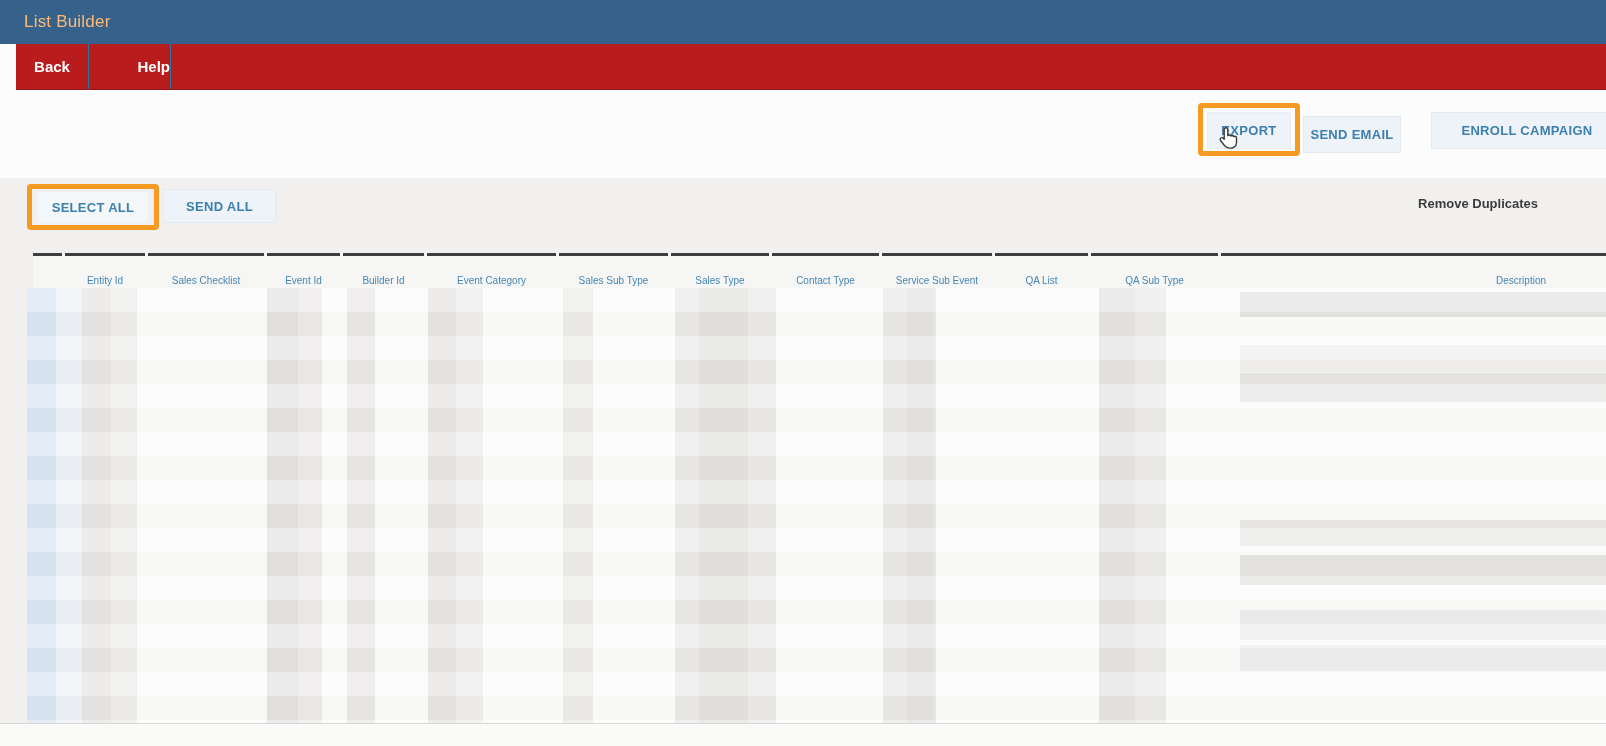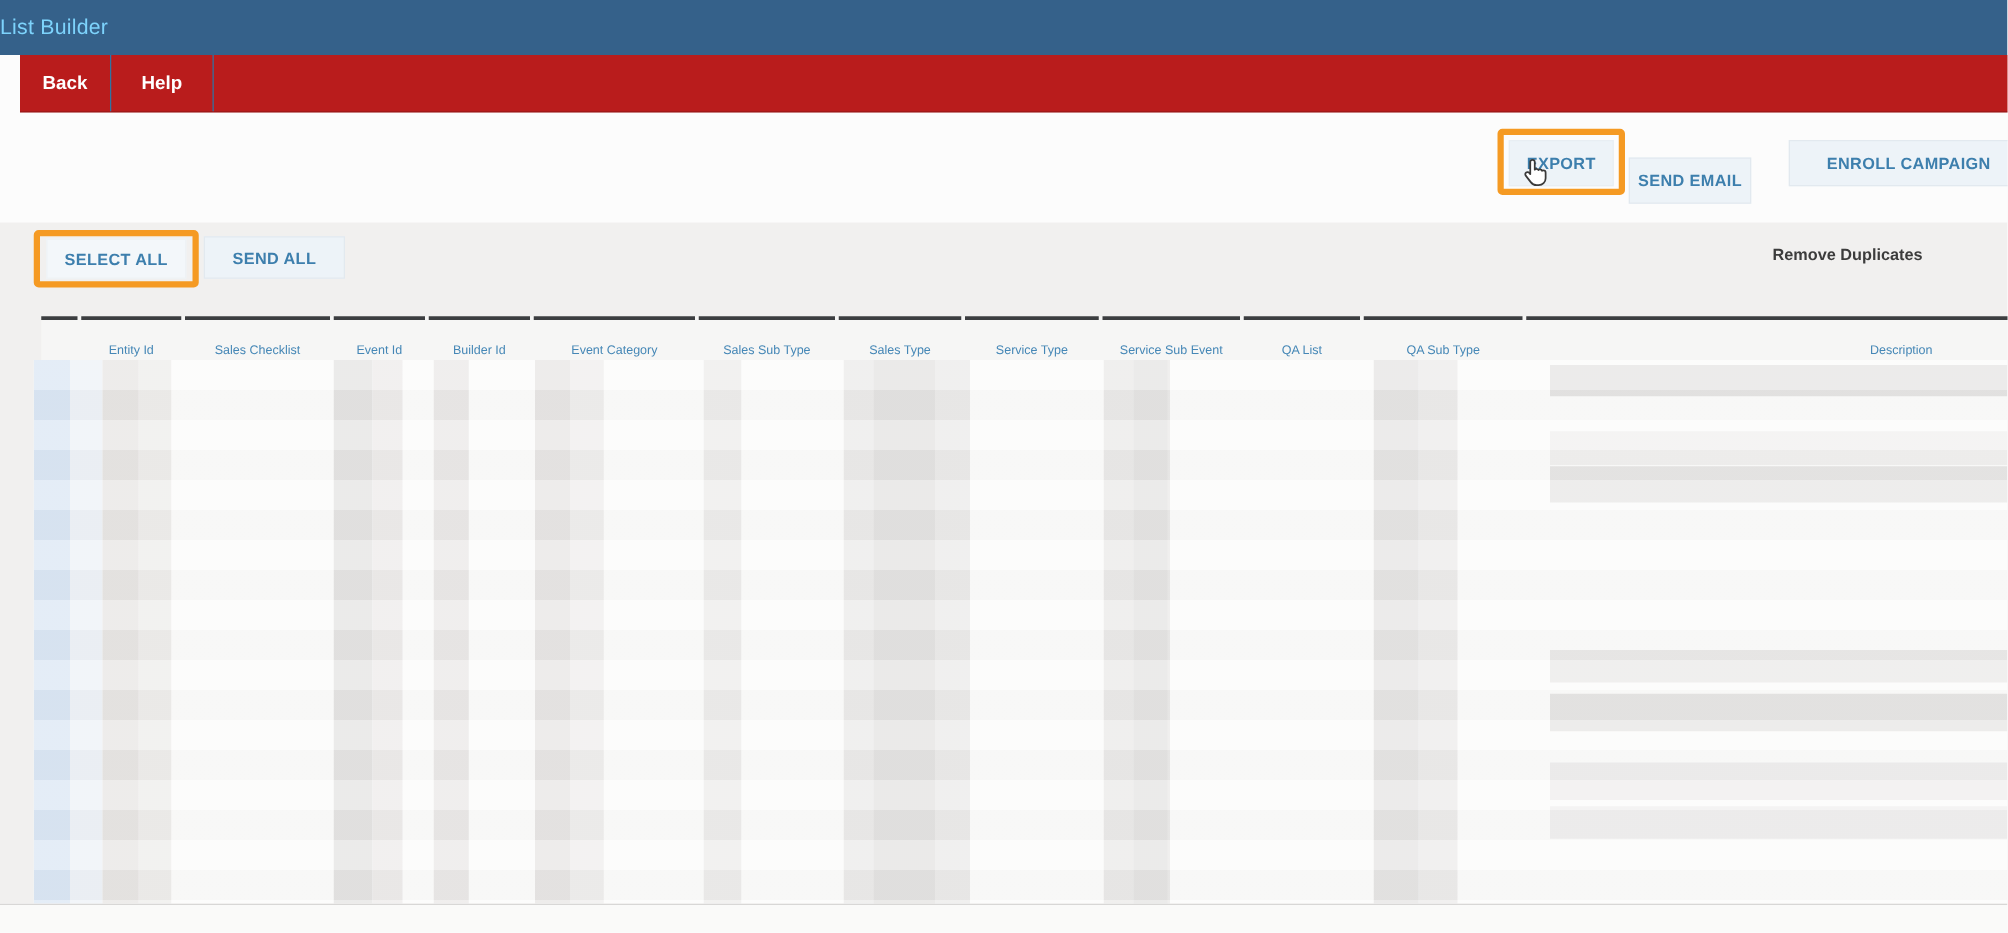--- a/index.html
+++ b/index.html
@@ -9,51 +9,52 @@
     position: relative;
     background: #fcfcfc;
   }
   .abs { position: absolute; }
 
   
   .titlebar {
     left: 0; top: 0; width: 1606px; height: 44px;
     background: #35618a;
     display: flex; align-items: center;
-    color: #7dd3fc; font-size: 17px; font-weight: 500;
+    padding-left: 24px;
+    color: #fdba74; font-size: 17px; font-weight: 500;
     letter-spacing: 0.2px;
   }
 
   
   .navbar {
     left: 16px; top: 44px; width: 1606px; height: 46px;
     background: #b91c1c;
     display: flex; align-items: stretch;
     border-bottom: 1px solid rgba(0,0,0,0.18);
   }
   .nav-item {
     width: 73px; display: flex; align-items: center; justify-content: center;
     color: #ffffff; font-size: 15px; font-weight: bold;
     border-right: 1px solid #2f73a2;
     cursor: pointer;
   }
-  .nav-item.help { width: 82px; }
+  .nav-item.help { width: 82px; justify-content: flex-end; }
 
   
   .btn {
     display: flex; align-items: center; justify-content: center;
     background: #edf3f8;
     border: 1px solid #e2e9ef;
     color: #3d7fad; font-size: 13px; font-weight: bold;
     letter-spacing: 0.3px;
     cursor: pointer;
     white-space: nowrap;
   }
   .export-btn   { left: 1207px; top: 112px; width: 84px;  height: 37px; border-color:#e8eef3; }
-  .sendmail-btn { left: 1303px; top: 126px; width: 98px; height: 37px; }
+  .sendmail-btn { left: 1303px; top: 116px; width: 98px; height: 37px; }
   .enroll-btn   { left: 1431px; top: 112px; width: 192px; height: 37px; }
 
   .highlight-box {
     border: 5px solid #f59a23;
     border-radius: 4px;
     pointer-events: none;
   }
   .export-highlight { left: 1198px; top: 103px; width: 102px; height: 53px; }
   .selectall-highlight { left: 27px; top: 184px; width: 132px; height: 46px; }
 
@@ -150,21 +151,21 @@
 
 <div class="abs table-header">
   <div class="th" style="width:29px"></div>
   <div class="th" style="width:80px">Entity Id</div>
   <div class="th" style="width:116px">Sales Checklist</div>
   <div class="th" style="width:73px">Event Id</div>
   <div class="th" style="width:81px">Builder Id</div>
   <div class="th" style="width:129px">Event Category</div>
   <div class="th" style="width:109px">Sales Sub Type</div>
   <div class="th" style="width:98px">Sales Type</div>
-  <div class="th" style="width:107px">Service Type</div>
+  <div class="th" style="width:107px">Contact Type</div>
   <div class="th" style="width:110px">Service Sub Event</div>
   <div class="th" style="width:93px">QA List</div>
   <div class="th" style="width:127px">QA Sub Type</div>
   <div class="th" style="width:600px">Description</div>
 </div>
 
 <div class="abs table-body">
 
   <div class="stripe" style="left:0;width:29px;background:#d9e5f3"></div>
   <div class="stripe" style="left:29px;width:26px;background:#edf1f6"></div>

